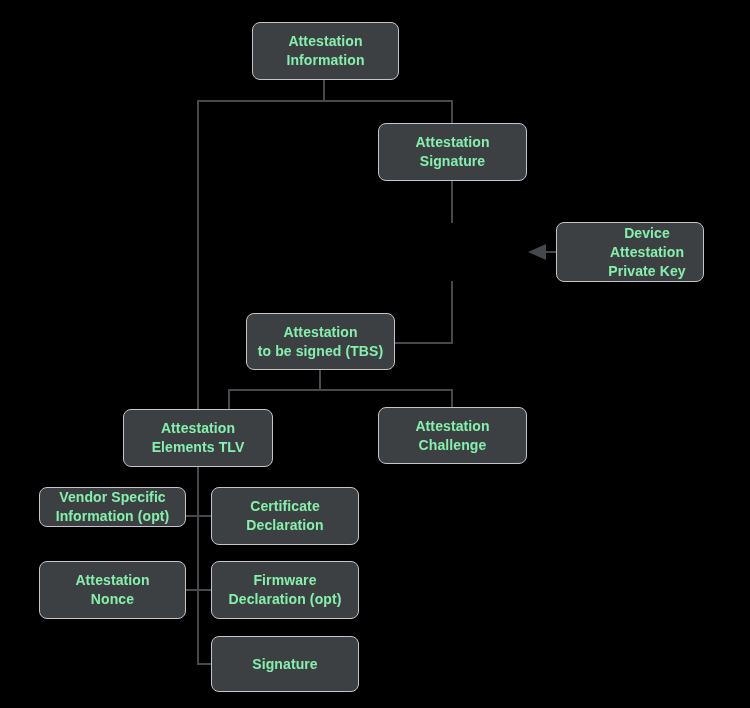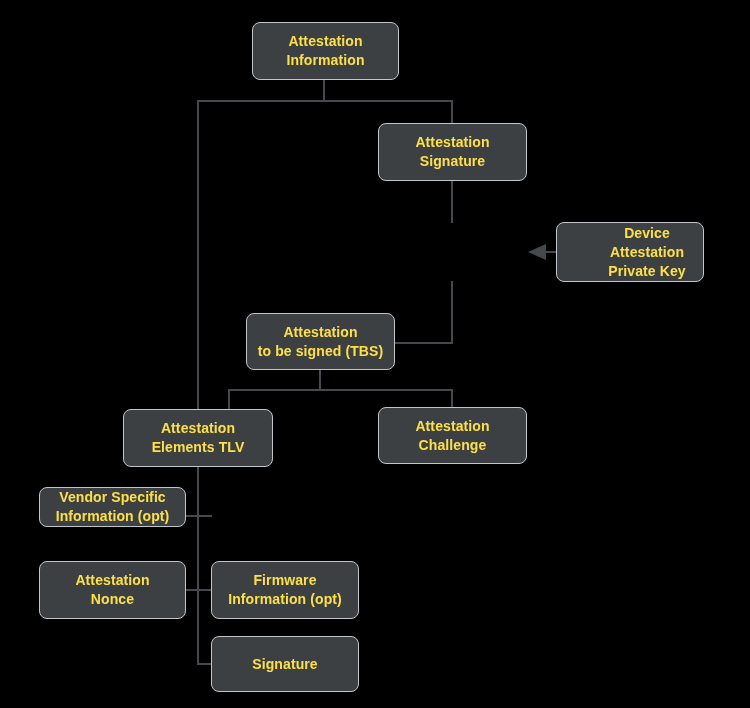--- a/index.html
+++ b/index.html
@@ -26,21 +26,21 @@
     border-top: 8px solid transparent;
     border-bottom: 8px solid transparent;
     border-right: 18px solid #45494d;
   }
   .node {
     position: absolute;
     box-sizing: border-box;
     background: #3c4043;
     border: 1px solid #c2c6ca;
     border-radius: 8px;
-    color: #fde047;
+    color: #86efac;
     display: flex;
     align-items: center;
     justify-content: center;
     text-align: center;
     font-size: 14px;
     font-weight: 700;
     line-height: 19px;
     white-space: pre-line;
     letter-spacing: 0.1px;
   }
@@ -100,28 +100,32 @@
   <div class="node" style="left:378px; top:407px; width:149px; height:57px;">
     <span>Attestation
 Challenge</span>
   </div>
 
   <div class="node" style="left:39px; top:487px; width:147px; height:40px;">
     <span>Vendor Specific
 Information (opt)</span>
   </div>
 
+  <div class="node" style="left:211px; top:487px; width:148px; height:58px;">
+    <span>Certificate
+Declaration</span>
+  </div>
 
   <div class="node" style="left:39px; top:561px; width:147px; height:58px;">
     <span>Attestation
 Nonce</span>
   </div>
 
   <div class="node" style="left:211px; top:561px; width:148px; height:58px;">
     <span>Firmware
-Information (opt)</span>
+Declaration (opt)</span>
   </div>
 
   <div class="node" style="left:211px; top:636px; width:148px; height:56px;">
     <span>Signature</span>
   </div>
 
 </div>
 
 </body></html>

